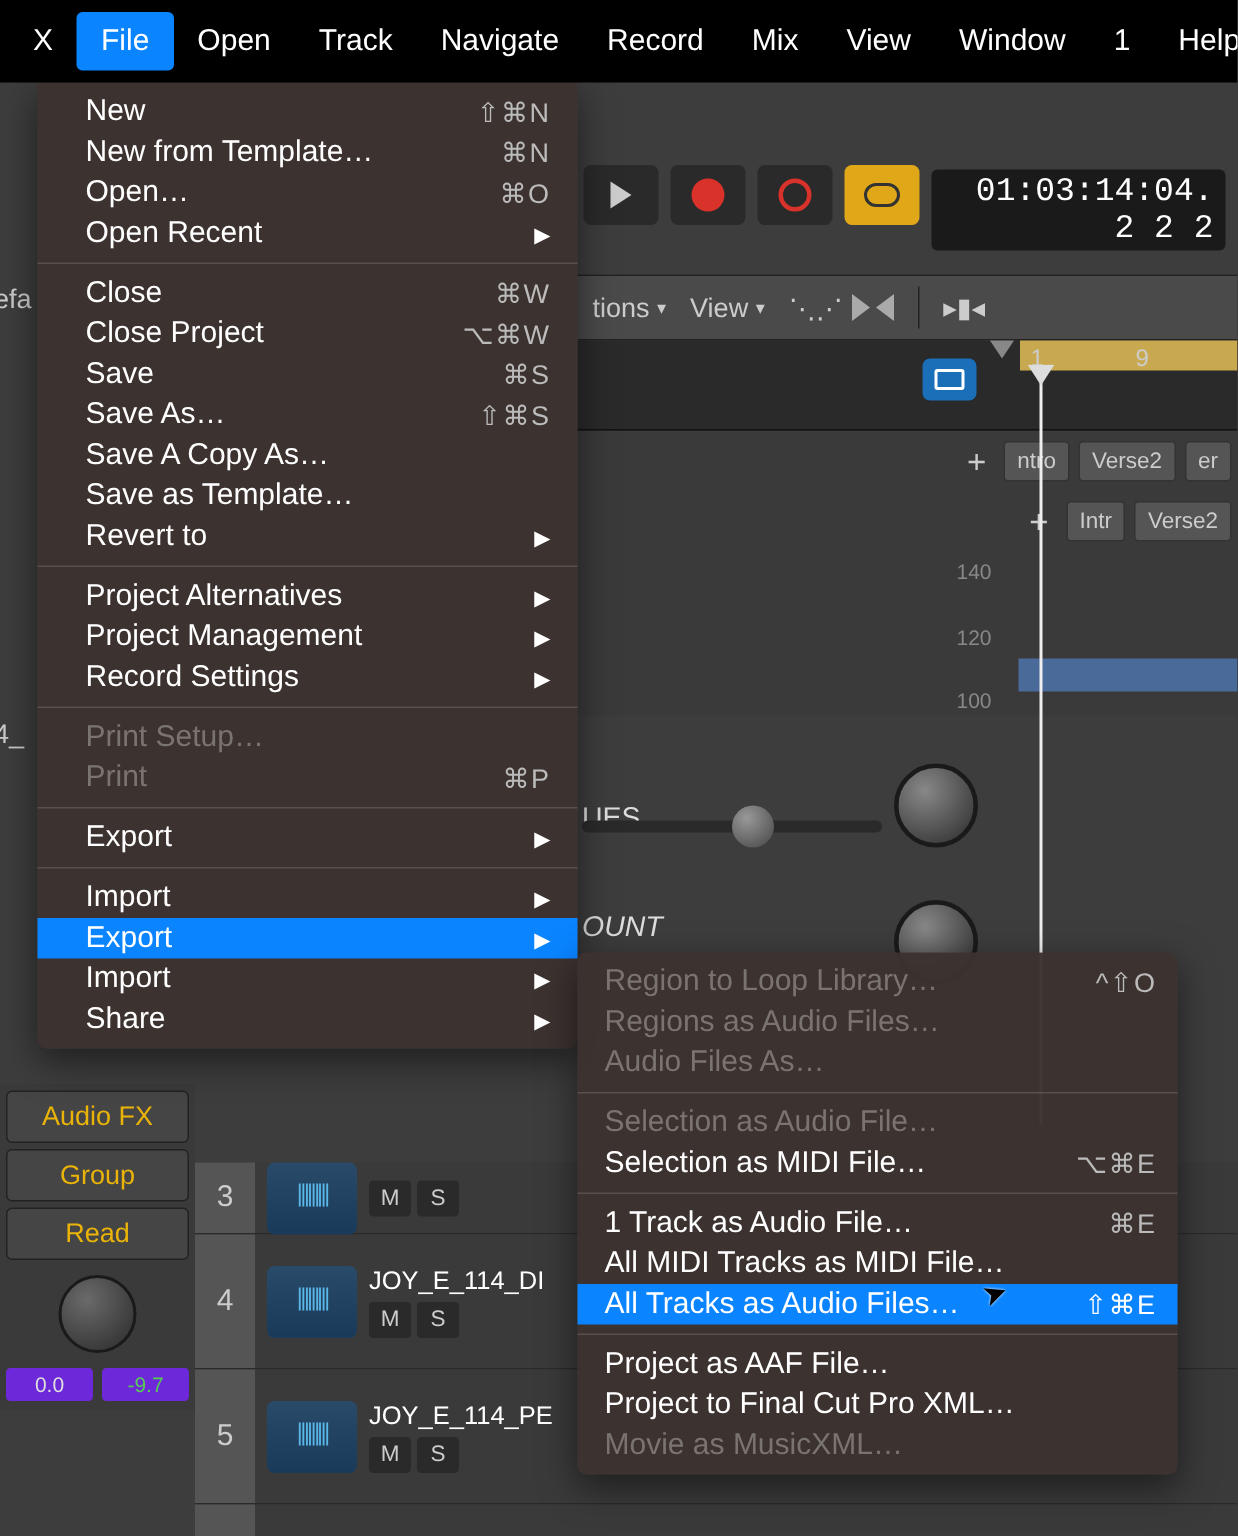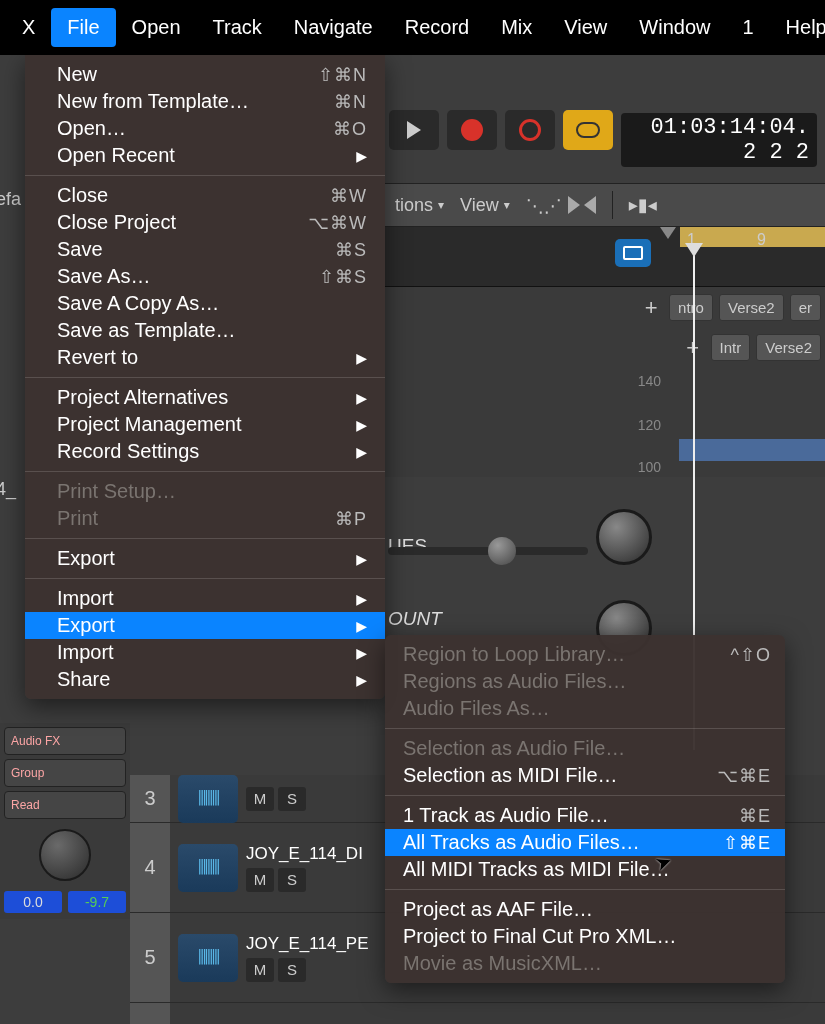--- a/index.html
+++ b/index.html
@@ -65,24 +65,24 @@
 .track-icon { width: 60px; height: 48px; background: linear-gradient(#2a4a6a,#1a3a5a); border-radius: 5px; margin: 0 8px; display:flex; align-items:center; justify-content:center; }
 .wave { color: #5ab8e8; font-size: 20px; letter-spacing: -2px; }
 .track-info { display: flex; flex-direction: column; gap: 4px; }
 .track-name { color: #fff; font-size: 17px; }
 .ms-btns { display: flex; gap: 4px; }
 .ms-btn { width: 28px; height: 24px; background: #2a2a2a; color: #ccc; font-size: 15px; display:flex; align-items:center; justify-content:center; border-radius: 3px; }
 
 
 .inspector { position: absolute; top: 720px; left: 0; width: 130px; z-index: 1; background: #3a3a3a; }
 .insp-box { border: 1px solid #222; padding: 6px; margin: 4px; background: #454545; border-radius: 4px; }
-.insp-label { color: #fca5a5; font-size: 12px; text-align: left; }
+.insp-label { color: #eab308; font-size: 18px; text-align: center; }
 .knob { width: 52px; height: 52px; border-radius: 50%; background: radial-gradient(circle at 35% 30%, #6a6a6a, #2a2a2a); margin: 10px auto; border: 2px solid #1a1a1a; }
 .val-row { display:flex; gap:6px; }
-.val-box { flex:1; text-align:center; font-size:14px; padding:3px; background:#1d4ed8; border-radius:3px; }
+.val-box { flex:1; text-align:center; font-size:14px; padding:3px; background:#6d28d9; border-radius:3px; }
 
 
 .big-knob { position: absolute; width: 56px; height: 56px; border-radius: 50%; background: radial-gradient(circle at 35% 30%, #888, #2a2a2a); border: 3px solid #1a1a1a; }
 .slider { position: absolute; height: 8px; background: #2a2a2a; border-radius: 4px; }
 .slider-thumb { position: absolute; width: 28px; height: 28px; border-radius: 50%; background: radial-gradient(circle at 35% 30%, #999, #444); top: -10px; }
 
 .section-label { position: absolute; color: #ddd; font-size: 19px; font-weight: 500; }
 
 .cursor { position: absolute; left: 655px; top: 850px; z-index: 200; font-size: 20px; color: #000; text-shadow: 0 0 2px #fff; transform: rotate(-20deg); }
 
@@ -373,27 +373,27 @@
     </div>
   <div class="menu-item">
       <span>Selection as MIDI File…</span>
       <span class="shortcut">⌥⌘E</span>
     </div>
   <div class="menu-div"></div>
   <div class="menu-item">
       <span>1 Track as Audio File…</span>
       <span class="shortcut">⌘E</span>
     </div>
+  <div class="menu-item">
+      <span>All MIDI Tracks as MIDI File…</span>
+    </div>
   <div class="menu-item highlighted">
       <span>All Tracks as Audio Files…</span>
       <span class="shortcut" style="color:#fff;">⇧⌘E</span>
     </div>
-  <div class="menu-item">
-      <span>All MIDI Tracks as MIDI File…</span>
-    </div>
   <div class="menu-div"></div>
   <div class="menu-item">
       <span>Project as AAF File…</span>
     </div>
   <div class="menu-item">
       <span>Project to Final Cut Pro XML…</span>
     </div>
   <div class="menu-item disabled">
       <span>Movie as MusicXML…</span>
     </div>

